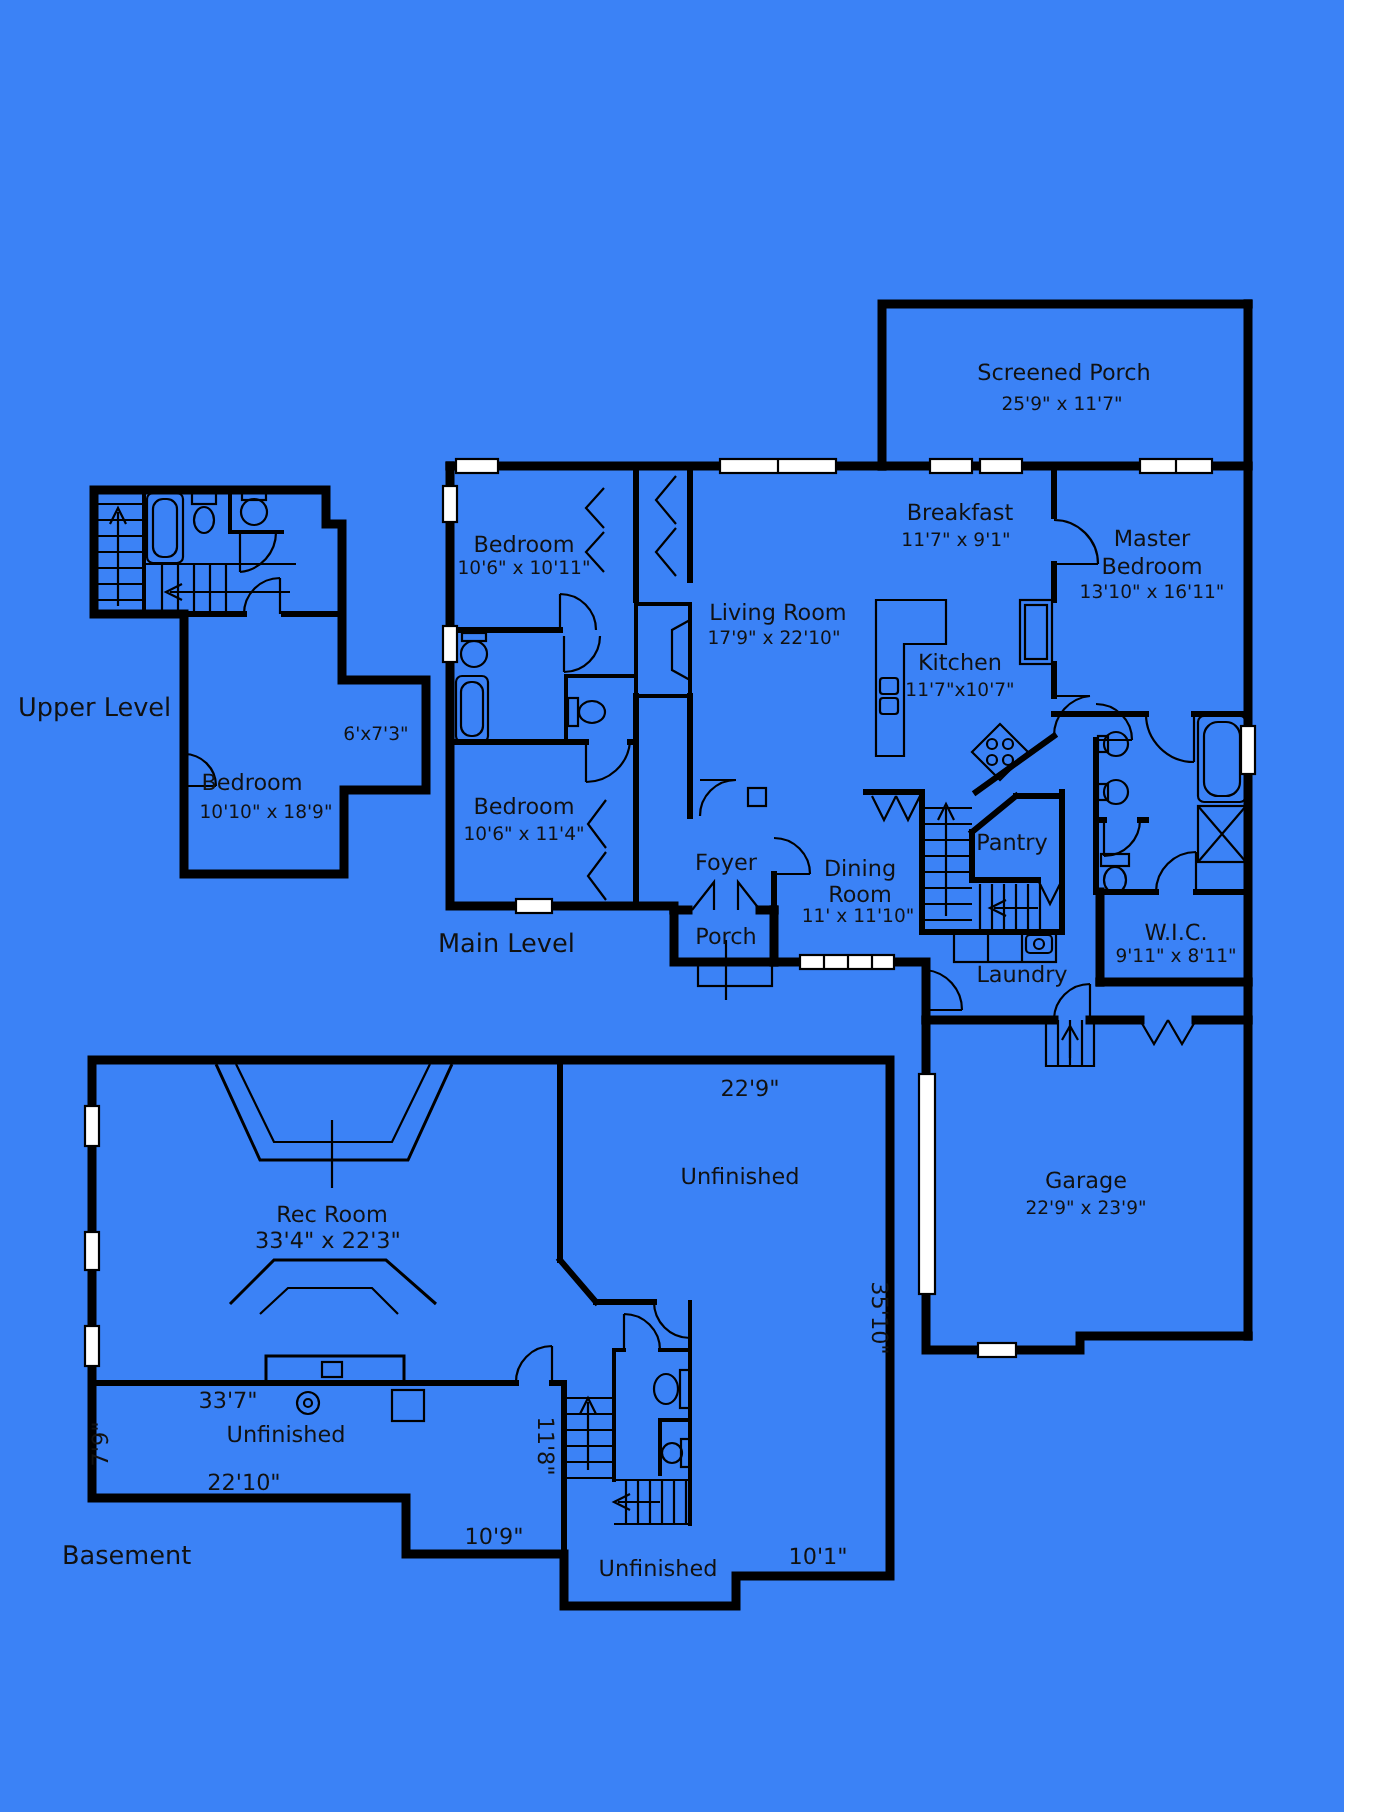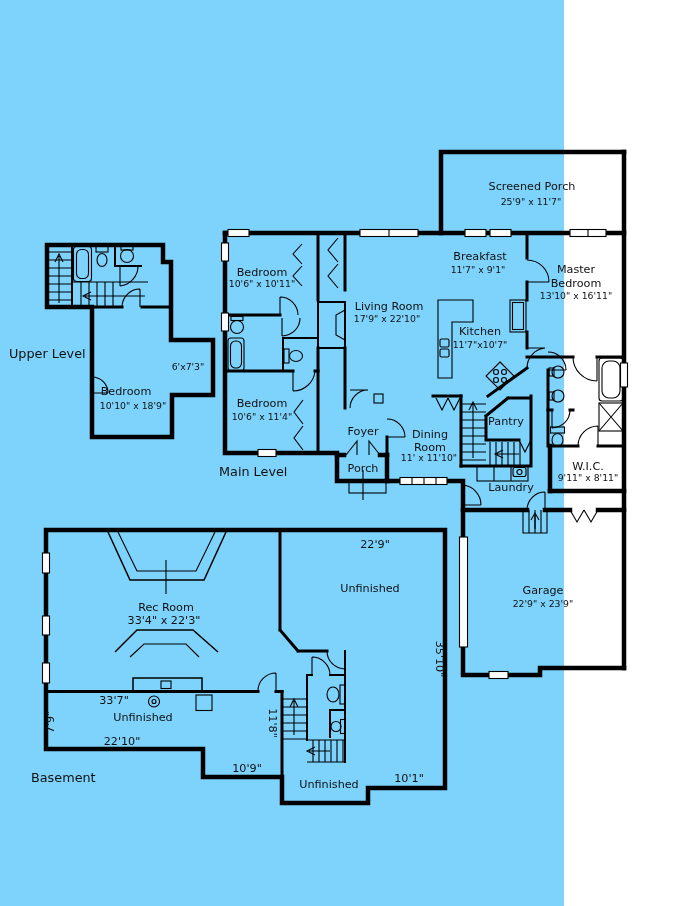--- a/index.html
+++ b/index.html
@@ -1,17 +1,17 @@
 <!DOCTYPE html>
 <html><head>
 <meta charset="utf-8">
 <style>
   html,body { margin:0; padding:0; background:#ffffff; }
   body { font-family:"DejaVu Sans", sans-serif; }
-  .plan-wrap { width:564px; height:906px; background:#7dd3fc; position:relative; }
+  .plan-wrap { width:672px; height:906px; background:#3b82f6; position:relative; }
   svg { display:block; }
   
   .w4 { stroke:#000; stroke-width:4.5; fill:none; stroke-linecap:square; }
   .w3 { stroke:#000; stroke-width:3;   fill:none; stroke-linecap:square; }
   .w2 { stroke:#000; stroke-width:2;   fill:none; stroke-linecap:square; }
   .t  { stroke:#000; stroke-width:1.1; fill:none; }
   .t2 { stroke:#000; stroke-width:1.5; fill:none; }
   .win { fill:#fff; stroke:#000; stroke-width:1.1; }
   
   text { fill:#111; }

